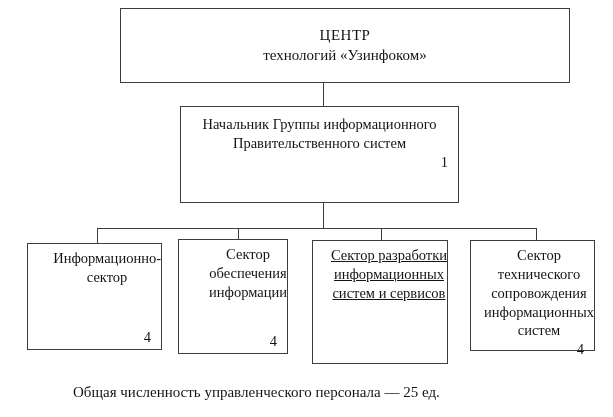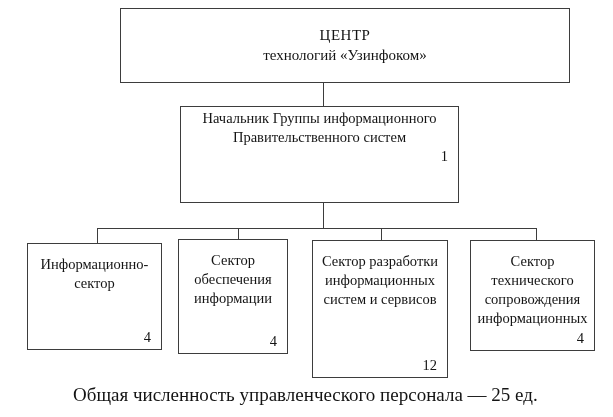--- a/index.html
+++ b/index.html
@@ -27,56 +27,57 @@
     left: 100px; top: 8px; width: 450px; height: 75px;
     justify-content: center; text-align: center;
     font-size: 15px; line-height: 1.32; margin-left: 20px;
   }
   .center-box .lines div:first-child { letter-spacing: 0.5px; }
 
   
   .manager-box {
     left: 180px; top: 106px; width: 279px; height: 97px;
     text-align: center; font-size: 14.5px; line-height: 1.3;
-    padding-top: 2px;
+    padding-top: 8px;
   }
 
   
   .headcount {
     text-align: right;
     padding: 0 10px 3px 0;
     font-size: 14.5px;
     line-height: 1.25;
   }
 
   
   .dept-box {
     text-align: center; font-size: 14.5px; line-height: 1.3;
-    padding-top: 11px;
+    padding-top: 5px;
+    align-items: flex-end;
   }
   .dept-box .headcount { margin-top: auto; }
   .dept-1 { left: 27px;  top: 243px; width: 135px; height: 107px; }
   .dept-2 { left: 178px; top: 239px; width: 110px; height: 115px; }
-  .dept-3 { left: 312px; top: 240px; width: 136px; height: 138px; }
+  .dept-3 { left: 312px; top: 240px; width: 136px; height: 124px; text-decoration: underline; }
   .dept-4 { left: 470px; top: 240px; width: 125px; height: 111px; }
 
   
   .v-root    { left: 323px; top: 82px;  width: 1px;   height: 26px; }
   .v-manager { left: 323px; top: 202px; width: 1px;   height: 27px; }
   .h-bus     { left: 97px;  top: 228px; width: 440px; height: 1px;  }
   .drop-1    { left: 97px;  top: 228px; width: 1px;   height: 15px; }
   .drop-2    { left: 238px; top: 228px; width: 1px;   height: 11px; }
   .drop-3    { left: 381px; top: 228px; width: 1px;   height: 12px; }
   .drop-4    { left: 536px; top: 228px; width: 1px;   height: 12px; }
 
   
   .caption {
     position: absolute;
     left: 73px; top: 384px;
-    font-size: 19px;
+    font-size: 15px;
     white-space: nowrap;
   }
 </style>
 </head>
 <body>
 
 <div class="canvas">
 
   <div class="box center-box">
     <div class="lines">
@@ -118,28 +119,28 @@
       </div>
     <div class="headcount">4</div>
   </div>
 
   <div class="box dept-box dept-3">
     <div class="lines">
         <div>Сектор разработки</div>
         <div>информационных</div>
         <div>систем и сервисов</div>
       </div>
-    <div class="headcount">12</div>
   </div>
 
   <div class="box dept-box dept-4">
     <div class="lines">
         <div>Сектор</div>
         <div>технического</div>
         <div>сопровождения</div>
         <div>информационных</div>
+        <div>систем</div>
       </div>
     <div class="headcount">4</div>
   </div>
 
   <div class="caption">Общая численность управленческого персонала — 25 ед.</div>
 
 </div>
 
 </body></html>

